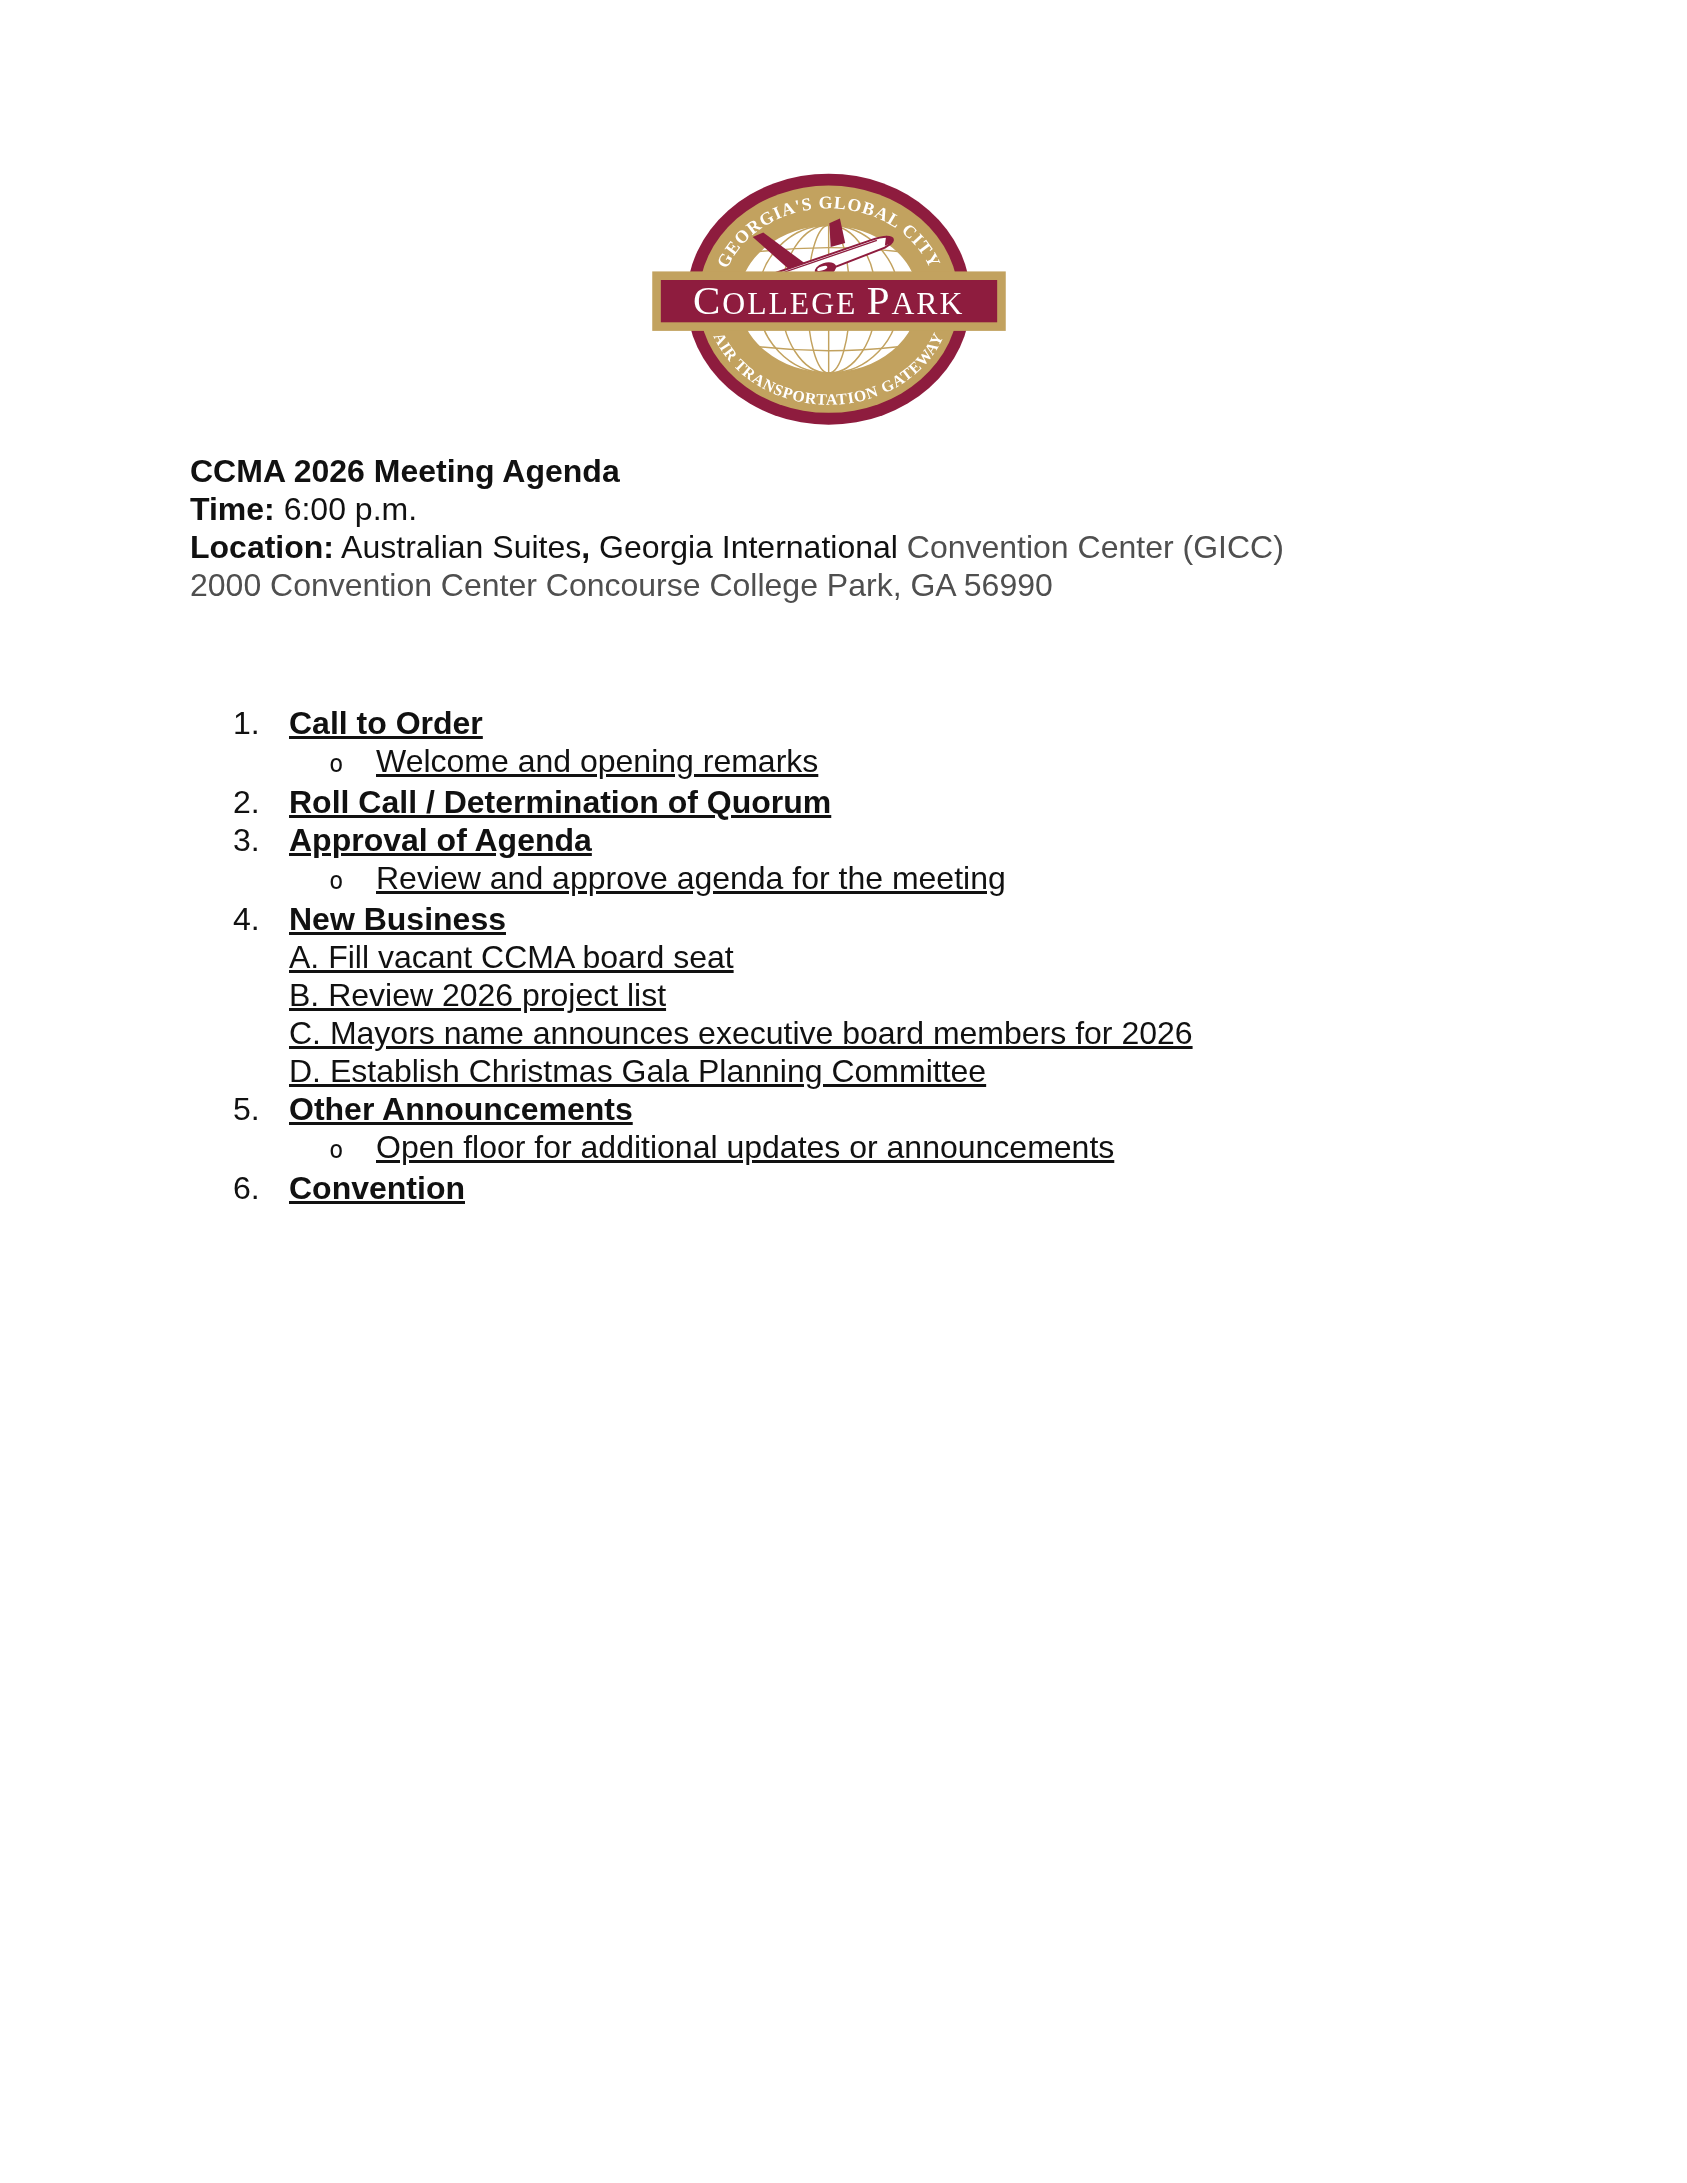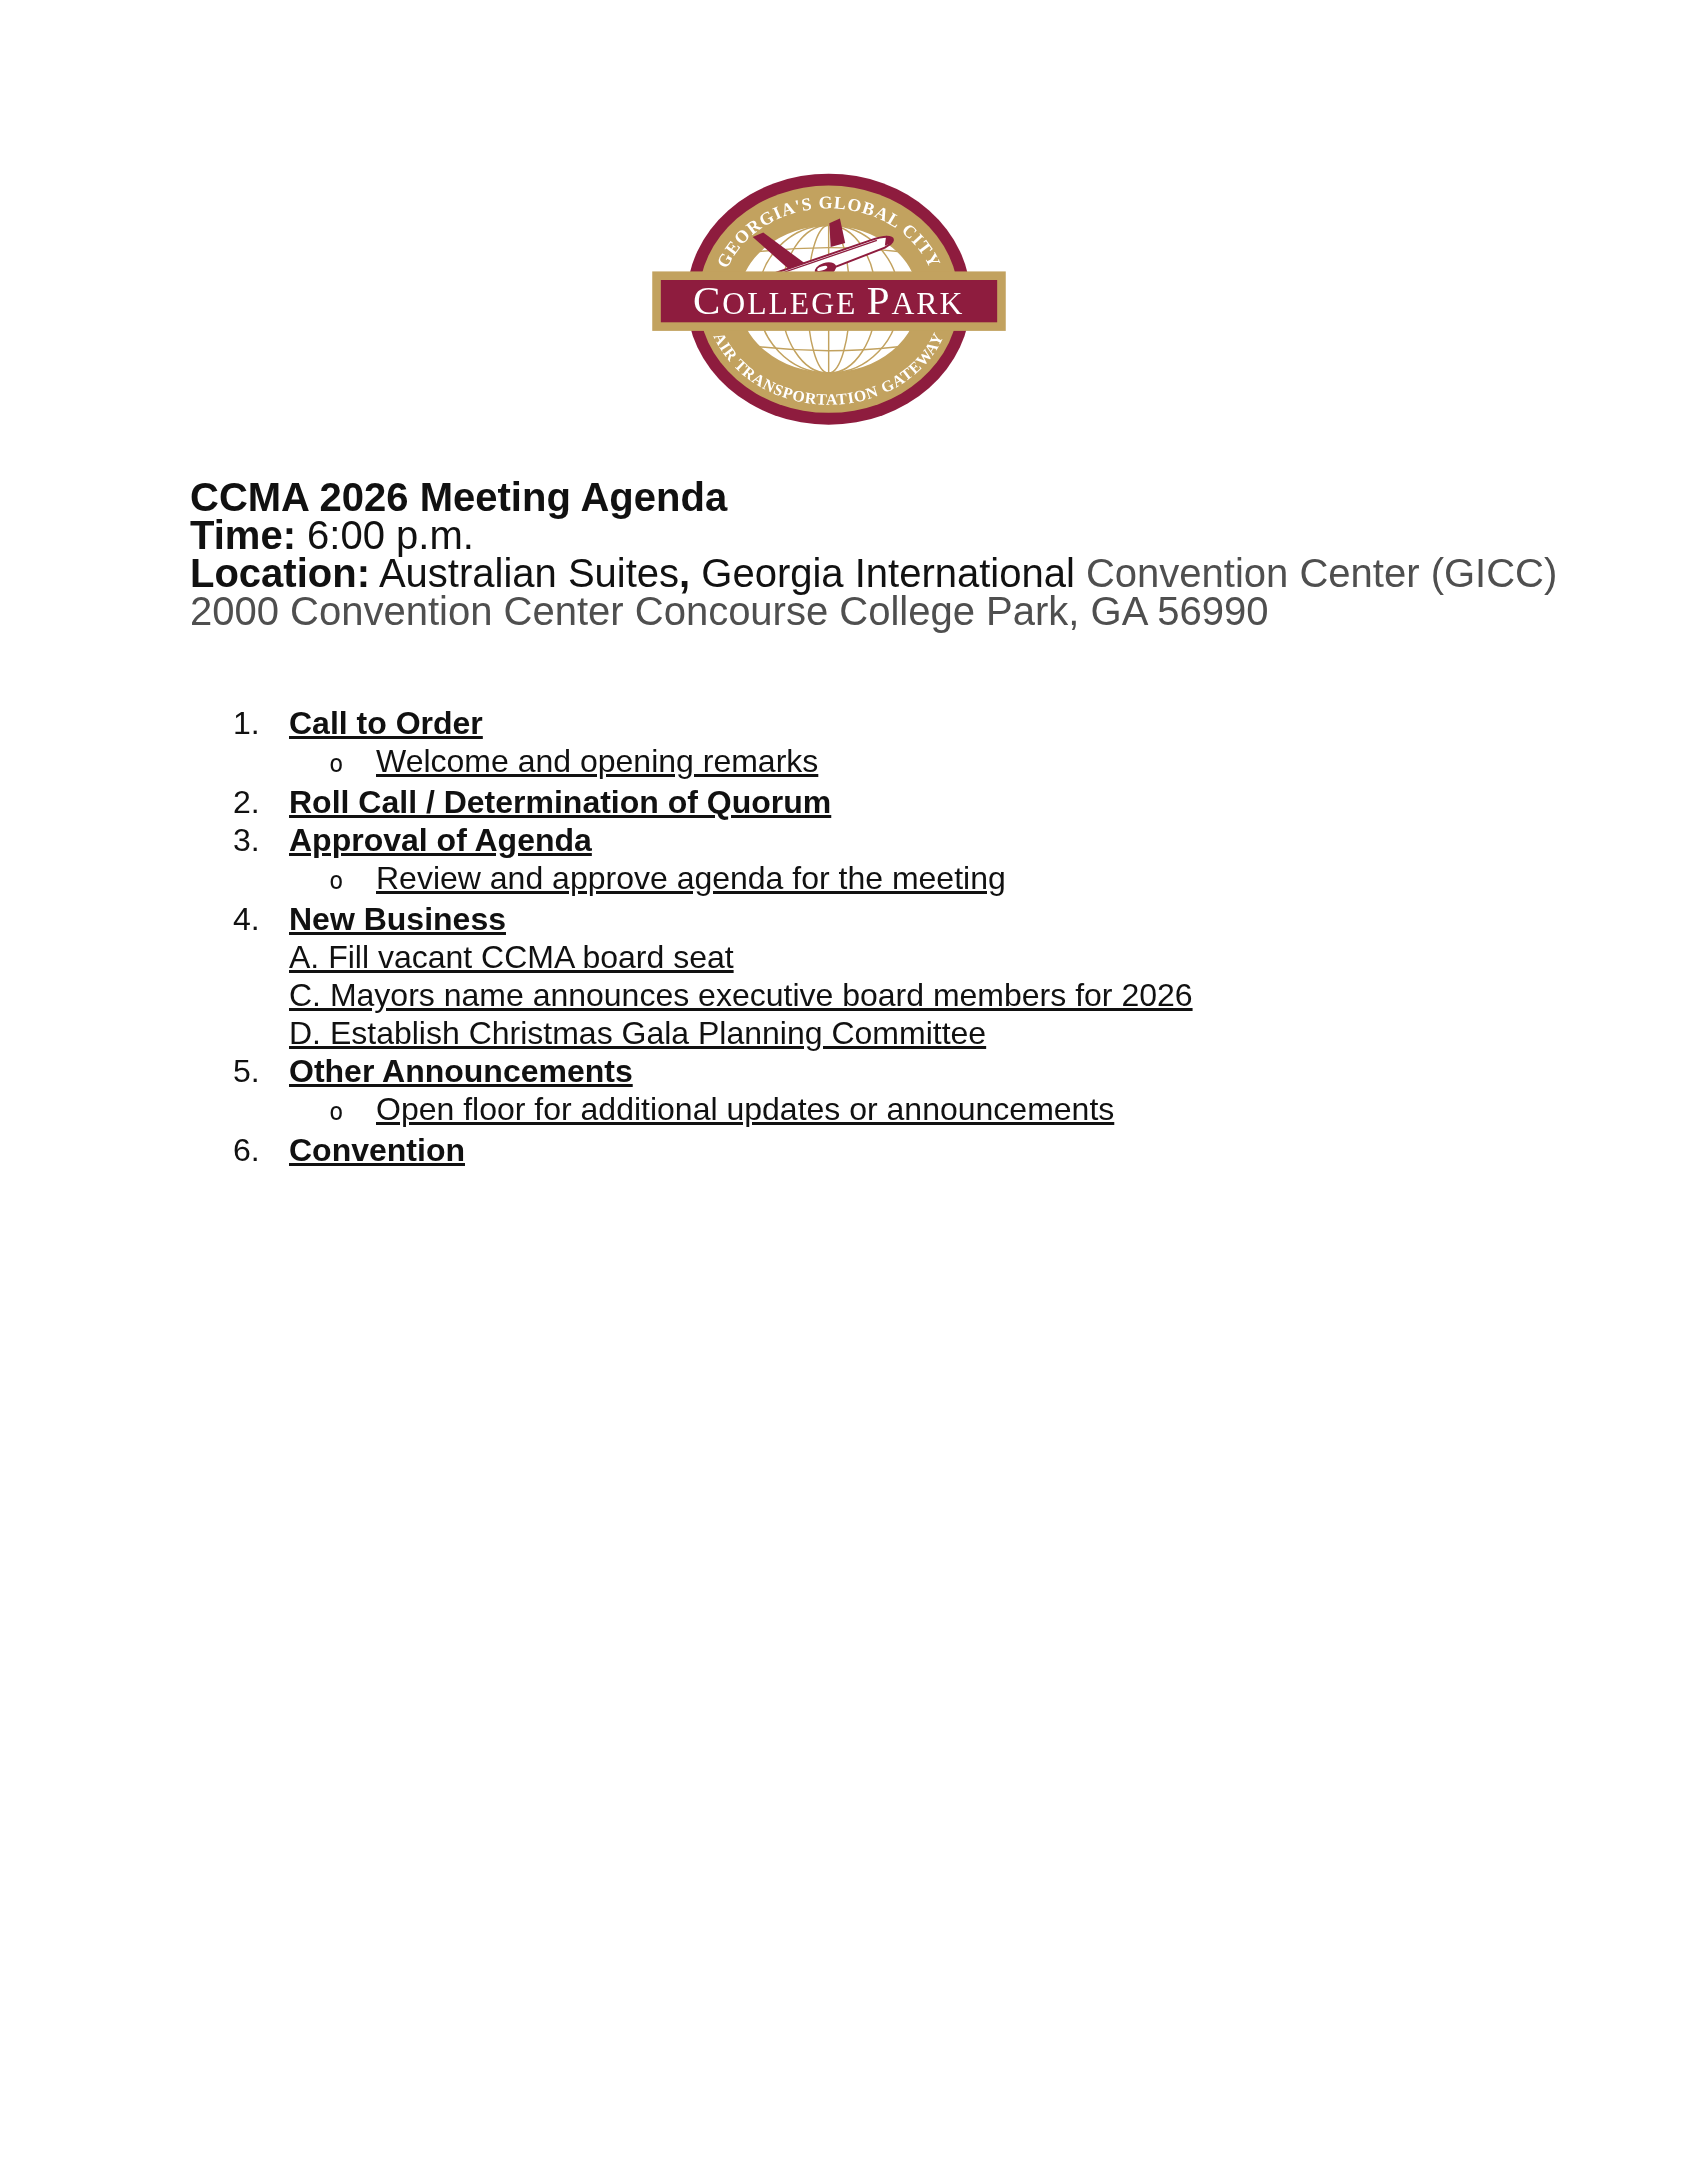--- a/index.html
+++ b/index.html
@@ -5,21 +5,21 @@
   html,body { margin:0; padding:0; background:#e8e8e8; }
   .page {
     position:relative; width:1687px; height:2183px;
     background:#ffffff; overflow:hidden;
     font-family:"Liberation Sans","DejaVu Sans",sans-serif;
     color:#111111;
   }
   .logo-wrap { position:absolute; left:652px; top:169px; width:354px; height:261px; }
   .logo-wrap svg { display:block; width:100%; height:100%; }
 
-  .doc-header { position:absolute; left:190px; top:478px; font-size:40px; line-height:38px; white-space:nowrap; }
+  .doc-header { position:absolute; left:190px; top:452px; font-size:32px; line-height:38px; white-space:nowrap; }
   .doc-header .b { font-weight:bold; }
   .muted { color:#4f4f4f; }
 
   .agenda { position:absolute; left:0; top:704px; font-size:32px; line-height:38px; white-space:nowrap;text-decoration:underline; }
   .line { position:relative; }
   .gap { }
   .num-line { padding-left:233px; }
   .num { display:inline-block; width:56px; font-weight:normal; }
   .item-title { font-weight:bold; }
   .sub-line { padding-left:329px; }
@@ -105,20 +105,21 @@
   </div>
 
   <div class="agenda">
       <div class="line num-line"><span class="num">1.</span><span class="item-title">Call to Order</span></div>
       <div class="line sub-line"><span class="bullet">o</span><span>Welcome and opening remarks</span></div>
       <div class="line num-line gap"><span class="num">2.</span><span class="item-title">Roll Call / Determination of Quorum</span></div>
       <div class="line num-line gap"><span class="num">3.</span><span class="item-title">Approval of Agenda</span></div>
       <div class="line sub-line"><span class="bullet">o</span><span>Review and approve agenda for the meeting</span></div>
       <div class="line num-line gap"><span class="num">4.</span><span class="item-title">New Business</span></div>
       <div class="line letter-line"><span>A. Fill vacant CCMA board seat</span></div>
+      <div class="line letter-line"><span>B. Review 2026 project list</span></div>
       <div class="line letter-line"><span>C. Mayors name announces executive board members for 2026</span></div>
       <div class="line letter-line"><span>D. Establish Christmas Gala Planning Committee</span></div>
       <div class="line num-line gap"><span class="num">5.</span><span class="item-title">Other Announcements</span></div>
       <div class="line sub-line"><span class="bullet">o</span><span>Open floor for additional updates or announcements</span></div>
       <div class="line num-line gap"><span class="num">6.</span><span class="item-title">Convention</span></div>
     </div>
 
 </div>
 
 

